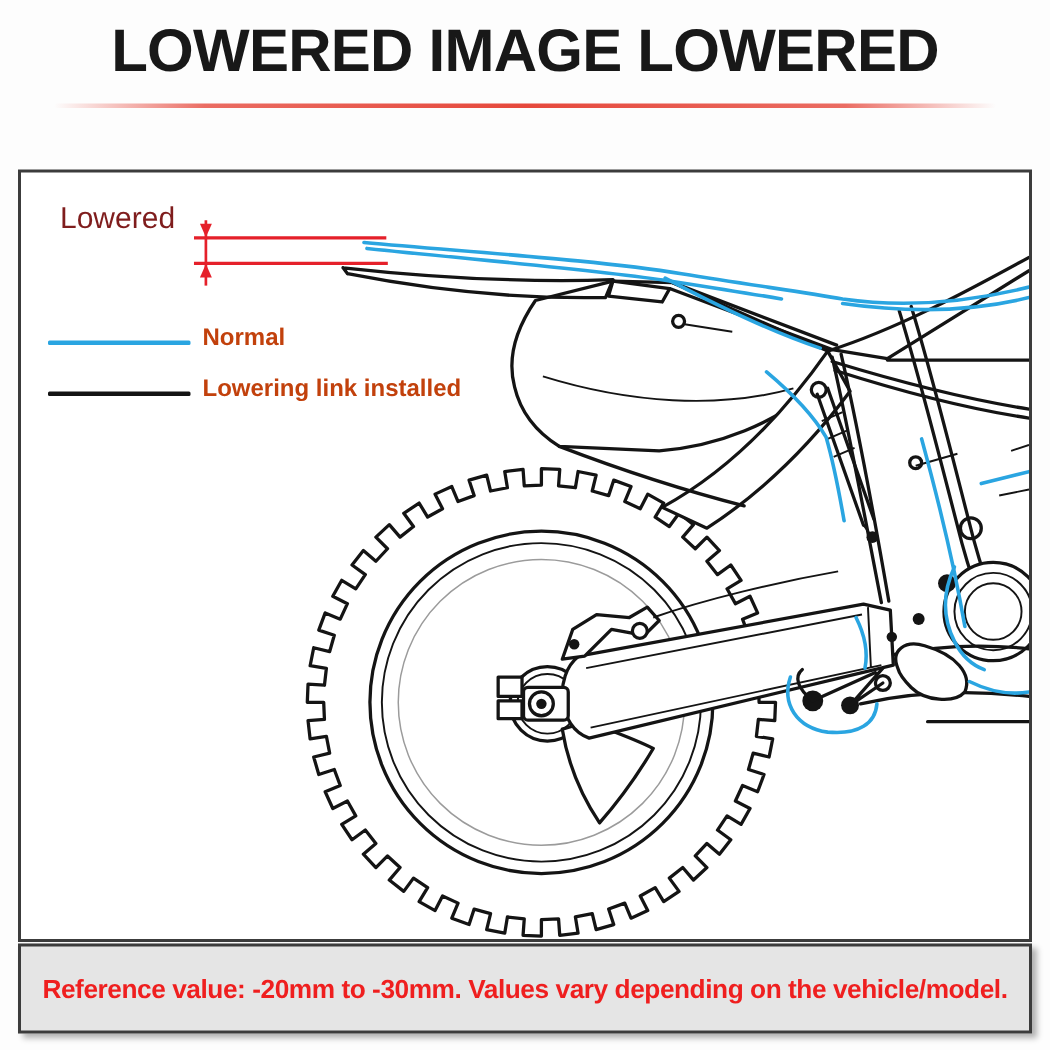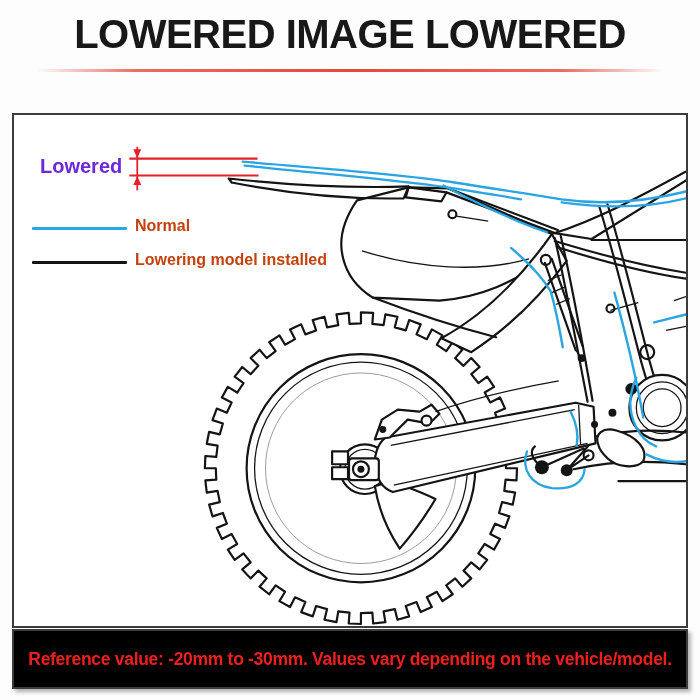--- a/index.html
+++ b/index.html
@@ -15,30 +15,30 @@
     font-family:"Liberation Sans", sans-serif;}
   .page{position:relative;width:700px;height:700px;}
   .title{position:absolute;top:12px;left:0;width:700px;text-align:center;
     font-size:40px;font-weight:700;letter-spacing:-0.5px;color:#181818;}
   .divider{position:absolute;top:69px;left:36px;width:628px;height:3px;border-radius:2px;
     background:linear-gradient(to right, rgba(230,72,60,0) 0%, rgba(230,72,60,.8) 16%,
       var(--divider-red) 50%, rgba(230,72,60,.8) 84%, rgba(230,72,60,0) 100%);}
   .panel{position:absolute;top:113px;left:12px;width:676px;height:515px;
     border:2px solid var(--panel-border);background:#fff;}
   .panel svg{position:absolute;left:0;top:0;width:100%;height:100%;display:block;}
-  .dim-label{position:absolute;left:26px;top:40px;font-size:20px;font-weight:700;color:#6d28d9;}
+  .dim-label{position:absolute;left:26px;top:20px;font-size:20px;font-weight:400;color:#7f1d1d;}
   .legend{position:absolute;left:0;top:0;}
   .legend-line{position:absolute;height:3px;width:95px;left:18px;border-radius:1px;}
   .swatch-normal{background:var(--normal-line);top:112px;}
   .swatch-lowered{background:var(--lowered-line);top:146px;height:2.5px;}
   .legend-label{position:absolute;left:121px;font-size:16px;font-weight:700;color:#c2410c;white-space:nowrap;}
   .legend-label.l1{top:102px;}
   .legend-label.l2{top:136px;}
   .ref-box{position:absolute;top:629px;left:12px;width:676px;height:60px;
-    border:2px solid var(--panel-border);background:#000000;
+    border:2px solid var(--panel-border);background:#e5e5e5;
     box-shadow:3px 3px 4px rgba(0,0,0,.30);
     display:flex;align-items:center;justify-content:center;}
   .ref-text{color:var(--reference-red);font-weight:700;font-size:17.5px;letter-spacing:-0.3px;
     white-space:nowrap;}
   
   .k{stroke:var(--lowered-line);fill:none;stroke-width:2.2;stroke-linecap:round;stroke-linejoin:round;}
   .k-thin{stroke:var(--lowered-line);fill:none;stroke-width:1.3;}
   .k-fill{fill:var(--lowered-line);stroke:none;}
   .k-white{stroke:var(--lowered-line);fill:#fff;stroke-width:2.2;stroke-linejoin:round;}
   .gray{stroke:#9b9b9b;fill:none;stroke-width:1;}
@@ -150,21 +150,21 @@
 
     <div class="dim-label">Lowered</div>
 
     <div class="legend">
       <div>
         <span class="legend-line swatch-normal"></span>
         <span class="legend-label l1">Normal</span>
       </div>
       <div>
         <span class="legend-line swatch-lowered"></span>
-        <span class="legend-label l2">Lowering model installed</span>
+        <span class="legend-label l2">Lowering link installed</span>
       </div>
     </div>
   </div>
 
   <div class="ref-box">
     <span class="ref-text">Reference value: -20mm to -30mm. Values vary depending on the vehicle/model.</span>
   </div>
 
 </div>
 

